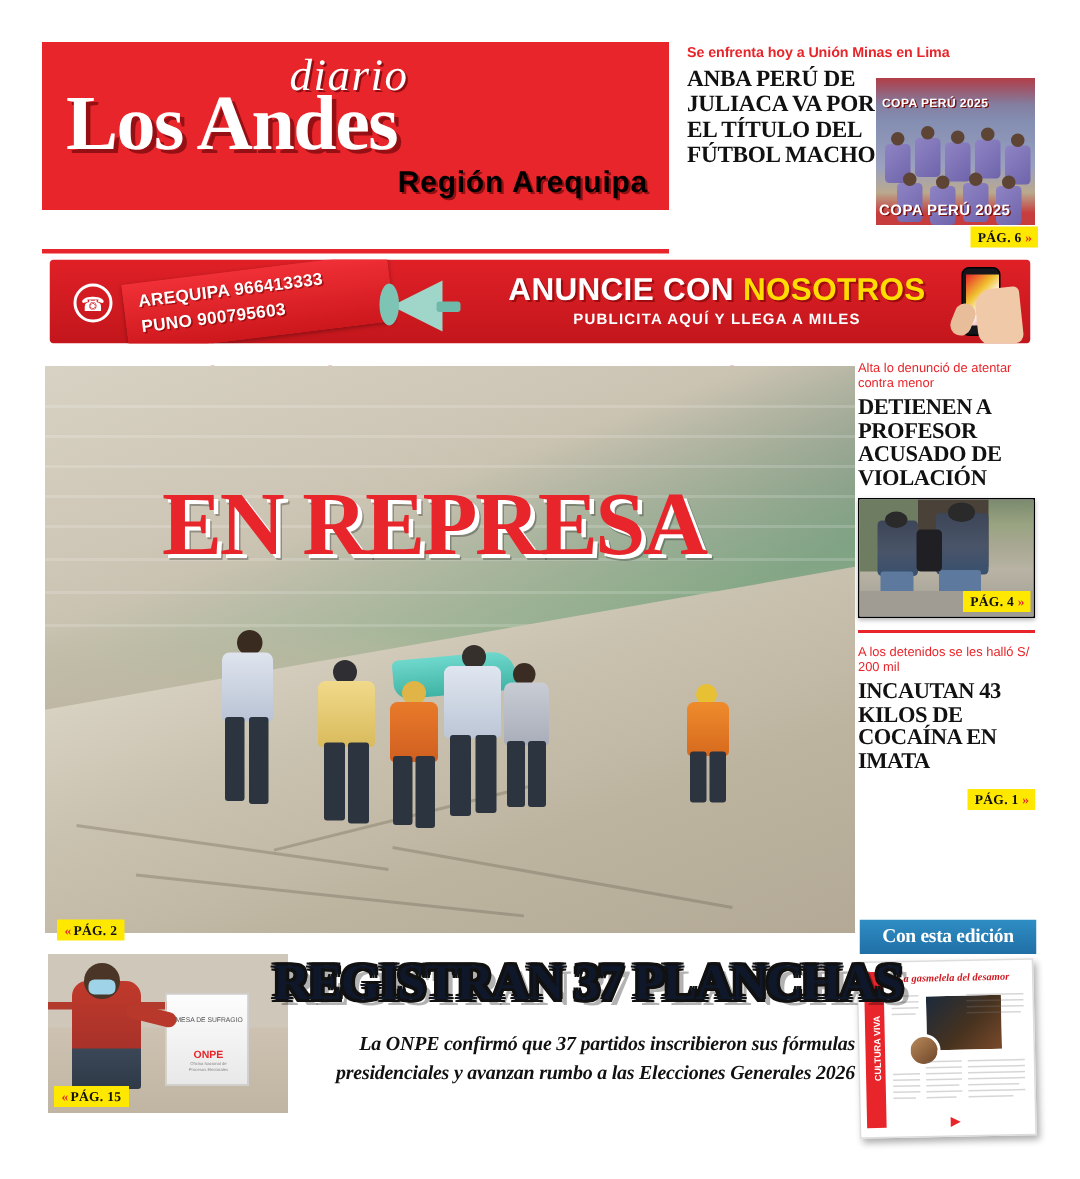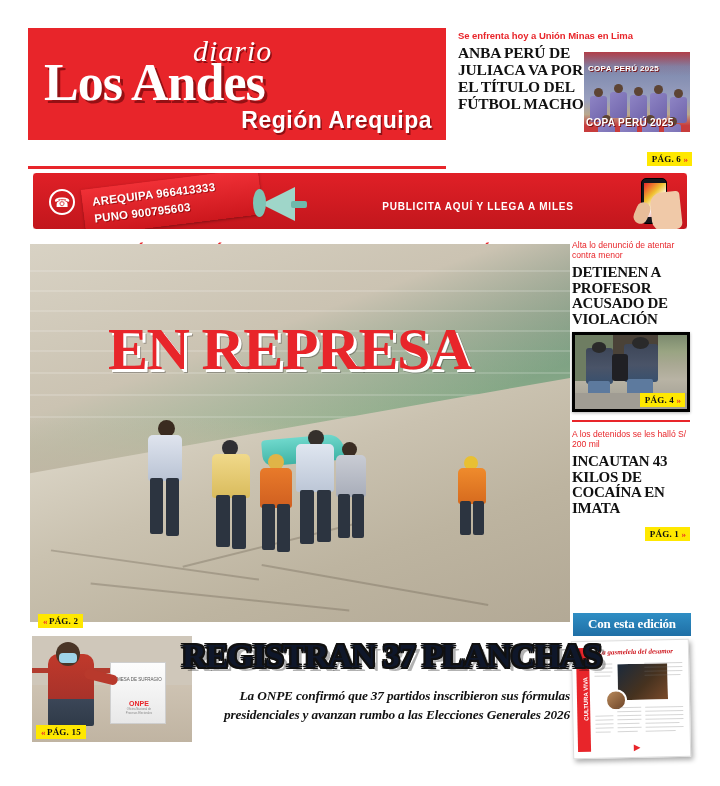--- a/index.html
+++ b/index.html
@@ -26,21 +26,21 @@
     position:absolute; left:16px; top:22px; width:392px;
     font-family:"Liberation Serif", serif; font-weight:bold;
     font-size:52px; line-height:66px; color:#ffffff;
     letter-spacing:-1px;
     text-shadow: 3px 3px 0 rgba(120,10,14,0.75);
     white-space:nowrap;
   }
   .region {
     position:absolute; right:14px; bottom:6px;
     font-family:"Liberation Sans", sans-serif; font-weight:bold;
-    font-size:23px; color:#ffffff; letter-spacing:0.5px;
+    font-size:20px; color:#000000; letter-spacing:0.5px;
     text-shadow: 1.5px 1.5px 0 rgba(120,10,14,0.8);
   }
 
   
   .dateline {
     position:absolute; left:28px; top:146px; width:418px; height:20px;
     display:flex; align-items:center;
     font-size:9.5px; color:#222; letter-spacing:0.1px;
   }
   .dateline .seg { padding:0 0; white-space:nowrap; }
@@ -58,21 +58,21 @@
     font-size:9.5px; color:#e8252a; font-weight:bold; letter-spacing:-0.05px;
     margin-bottom:4px; white-space:nowrap;
   }
   .teaser-head {
     position:absolute; left:0; top:14px; width:128px;
     font-family:"Liberation Serif", serif; font-weight:bold;
     font-size:15.5px; line-height:17px; color:#111;
     letter-spacing:-0.2px;
   }
   .teaser-photo {
-    position:absolute; right:2px; top:22px; width:106px; height:80px;
+    position:absolute; right:2px; top:22px; width:106px; height:98px;
     background:
       linear-gradient(to bottom, rgba(200,40,40,0.75) 0%, rgba(200,40,40,0.1) 18%, rgba(0,0,0,0) 30%),
       linear-gradient(to bottom, #6f7fa8 0%, #8a93b5 38%, #9aa0bf 60%, #b9a98e 78%, #c73c3c 92%, #c73c3c 100%);
     overflow:hidden;
   }
   .teaser-photo .jersey {
     position:absolute; width:17px; height:26px; border-radius:3px;
     background:linear-gradient(135deg,#8e84c4,#6f64ab);
   }
   .teaser-photo .head {
@@ -143,21 +143,21 @@
   .ad-main {
     position:absolute; left:290px; top:10px; width:310px; text-align:center;
   }
   .ad-main .t1 {
     font-size:21px; font-weight:bold; color:#ffffff; letter-spacing:0.2px;
     font-family:"Liberation Sans",sans-serif; line-height:22px;
     text-shadow:1.5px 1.5px 0 rgba(110,0,0,0.55);
   }
   .ad-main .t1 b { color:#ffdd00; }
   .ad-main .t2 {
-    margin-top:18px; font-size:10px; font-weight:bold; color:#fff;
+    margin-top:3px; font-size:10px; font-weight:bold; color:#fff;
     letter-spacing:0.8px; font-family:"Liberation Sans",sans-serif;
   }
   .ad-hand {
     position:absolute; right:4px; top:3px; width:52px; height:54px;
   }
   .ad-hand .phone {
     position:absolute; left:10px; top:2px; width:26px; height:46px;
     background:#14161c; border-radius:5px; border:1px solid #000;
   }
   .ad-hand .screen {
@@ -252,21 +252,21 @@
     font-size:8.6px; line-height:10px; color:#e8252a; font-weight:normal;
     font-family:"Liberation Sans",sans-serif;
   }
   .r-head {
     margin-top:5px;
     font-family:"Liberation Serif", serif; font-weight:bold;
     font-size:15px; line-height:15.5px; color:#111; letter-spacing:-0.3px;
   }
   .r-photo {
     margin-top:5px; position:relative; width:118px; height:80px;
-    overflow:hidden; border:3px solid #000000;
+    overflow:hidden; border:1px solid #000000;
     box-shadow:0 1px 3px rgba(0,0,0,0.3);
   }
   .r-divider { height:2px; background:#e8252a; margin:8px 0 7px 0; }
   .r-pag { position:absolute; right:2px; bottom:2px; z-index:5; }
 
   
   .pp { position:absolute; inset:0;
     background:linear-gradient(to bottom,#7b8a6e 0%,#99a482 22%,#a9a893 40%,#b8b3a4 60%,#9e9c92 100%); }
   .pp .door { position:absolute; left:34%; top:0; width:40%; height:58%; background:#4a4238; }
   .pp .wall { position:absolute; left:0; top:0; width:34%; height:62%; background:#6e7d62; }
@@ -434,20 +434,21 @@
     <div class="ad-ribbon">
       <div class="ln l1">AREQUIPA 966413333</div>
       <div class="ln l2">PUNO 900795603</div>
     </div>
     <div class="ad-megaphone">
       <div class="cone"></div>
         <div class="bell"></div>
         <div class="handle"></div>
     </div>
     <div class="ad-main">
+      <div class="t1"><span>ANUNCIE CON </span><b>NOSOTROS</b></div>
       <div class="t2">PUBLICITA AQUÍ Y LLEGA A MILES</div>
     </div>
     <div class="ad-hand">
       <div class="phone">
           <div class="screen"></div>
         </div>
       <div class="palm"></div>
         <div class="thumb"></div>
     </div>
   </div>

